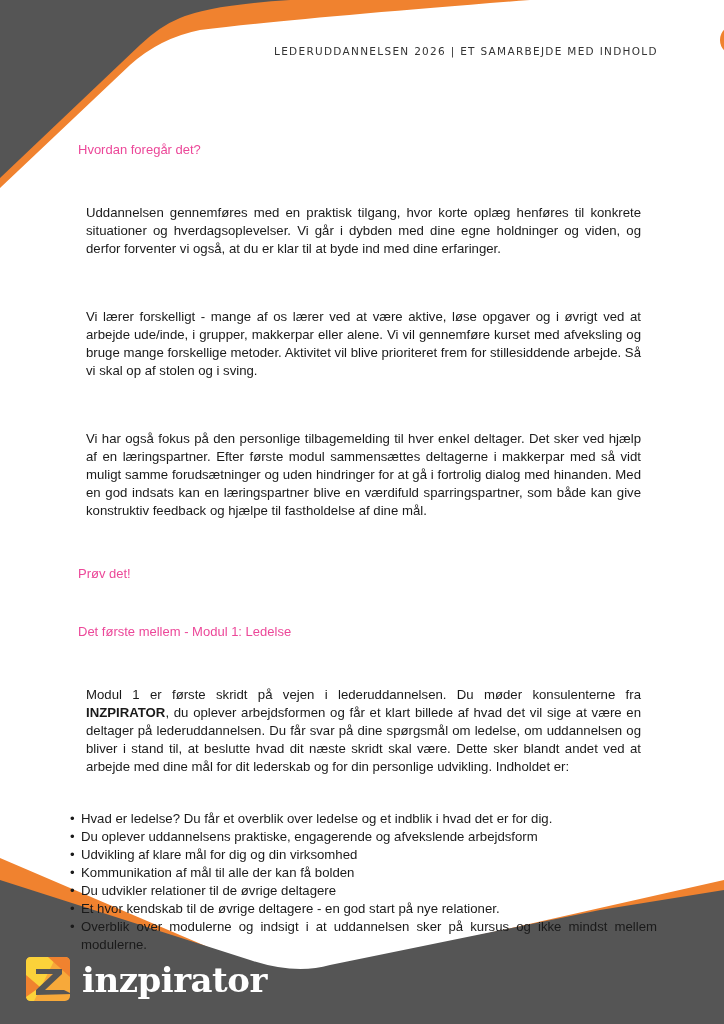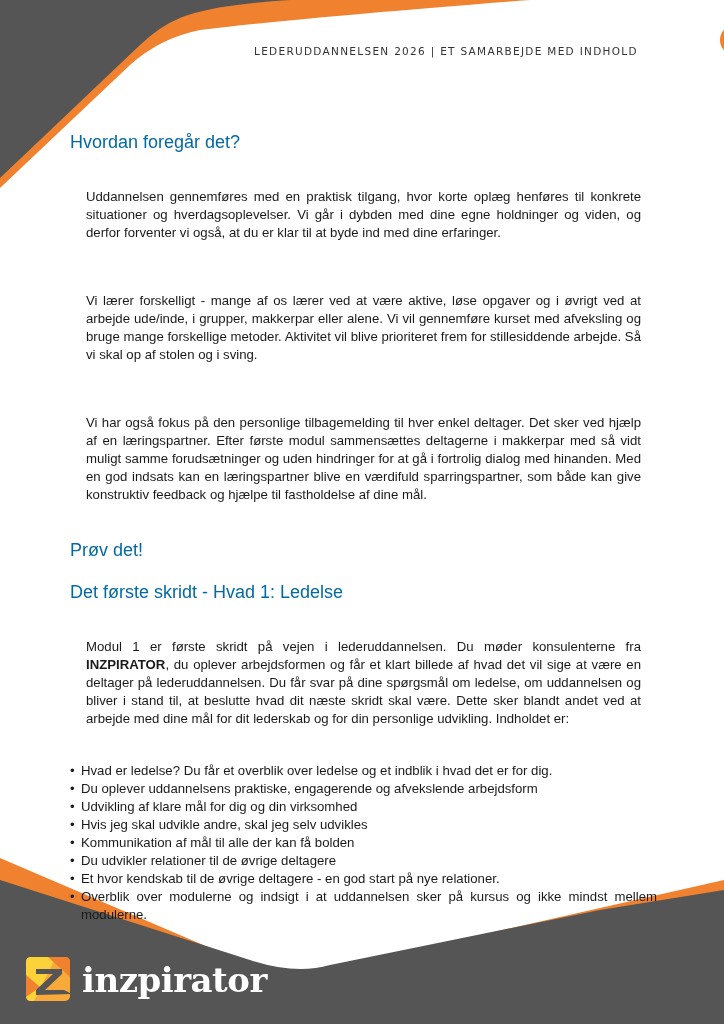--- a/index.html
+++ b/index.html
@@ -4,32 +4,32 @@
 <style>
   html, body { margin: 0; padding: 0; }
   body {
     width: 724px; height: 1024px; position: relative; overflow: hidden;
     background: #ffffff;
     font-family: "Liberation Sans", sans-serif;
     color: #1a1a1a;
   }
   .deco { position: absolute; left: 0; top: 0; width: 724px; height: 1024px; pointer-events: none; }
   .header-text {
-    position: absolute; left: 254px; top: 45px;
+    position: absolute; left: 274px; top: 45px;
     font-family: "DejaVu Sans", sans-serif;
     font-size: 10.5px; letter-spacing: 1.3px; color: #333;
     white-space: nowrap;
   }
   .content {
     position: absolute; left: 70px; top: 130px; width: 587px;
     font-size: 13.2px; line-height: 18px;
   }
   h2 {
     font-family: "Liberation Sans", sans-serif;
-    font-weight: normal; font-size: 18px; margin: 0; line-height: 24px; color: #0369a1;
+    font-weight: normal; font-size: 13px; margin: 8px; line-height: 24px; color: #ec4899;
   }
   p { margin: 16px; text-align: justify; }
   .gap-m { height: 18px; }
   .quote { font-style: italic; font-size: 12px; line-height: 16px; }
   ul { list-style: none; margin: 0; padding: 0; }
   ul li { position: relative; padding-left: 11px; text-align: justify; }
   ul li::before { content: "•"; position: absolute; left: 0; top: 0; }
   b { font-weight: bold; }
   .logo {
     position: absolute; left: 26px; top: 956px; height: 48px;
@@ -65,30 +65,29 @@
   <p>Uddannelsen gennemføres med en praktisk tilgang, hvor korte oplæg henføres til konkrete situationer og hverdagsoplevelser. Vi går i dybden med dine egne holdninger og viden, og derfor forventer vi også, at du er klar til at byde ind med dine erfaringer.</p>
   <div class="gap-m"></div>
   <p>Vi lærer forskelligt - mange af os lærer ved at være aktive, løse opgaver og i øvrigt ved at arbejde ude/inde, i grupper, makkerpar eller alene. Vi vil gennemføre kurset med afveksling og bruge mange forskellige metoder. Aktivitet vil blive prioriteret frem for stillesiddende arbejde. Så vi skal op af stolen og i sving.</p>
   <div class="gap-m"></div>
   <p>Vi har også fokus på den personlige tilbagemelding til hver enkel deltager. Det sker ved hjælp af en læringspartner. Efter første modul sammensættes deltagerne i makkerpar med så vidt muligt samme forudsætninger og uden hindringer for at gå i fortrolig dialog med hinanden. Med en god indsats kan en læringspartner blive en værdifuld sparringspartner, som både kan give konstruktiv feedback og hjælpe til fastholdelse af dine mål.</p>
   <div class="gap-m"></div>
 
   <h2>Prøv det!</h2>
   <div class="gap-m"></div>
 
-  <h2>Det første skridt - Hvad 1: Ledelse</h2>
+  <h2>Det første mellem - Modul 1: Ledelse</h2>
   <div class="gap-m"></div>
   <p><span>Modul 1 er første skridt på vejen i lederuddannelsen. Du møder konsulenterne fra </span><b>INZPIRATOR</b><span>, du oplever arbejdsformen og får et klart billede af hvad det vil sige at være en deltager på lederuddannelsen. Du får svar på dine spørgsmål om ledelse, om uddannelsen og bliver i stand til, at beslutte hvad dit næste skridt skal være. Dette sker blandt andet ved at arbejde med dine mål for dit lederskab og for din personlige udvikling. Indholdet er:</span></p>
   <div class="gap-m"></div>
 
   <ul>
     <li>Hvad er ledelse? Du får et overblik over ledelse og et indblik i hvad det er for dig.</li>
     <li>Du oplever uddannelsens praktiske, engagerende og afvekslende arbejdsform</li>
     <li>Udvikling af klare mål for dig og din virksomhed</li>
-    <li>Hvis jeg skal udvikle andre, skal jeg selv udvikles</li>
     <li>Kommunikation af mål til alle der kan få bolden</li>
     <li>Du udvikler relationer til de øvrige deltagere</li>
     <li>Et hvor kendskab til de øvrige deltagere - en god start på nye relationer.</li>
     <li>Overblik over modulerne og indsigt i at uddannelsen sker på kursus og ikke mindst mellem modulerne.</li>
   </ul>
 </div>
 
 <div class="logo">
   <svg class="logo-mark" viewBox="0 0 48 46">
     <rect x="0" y="0" width="44" height="44" rx="5" fill="#F7A93A"></rect>

